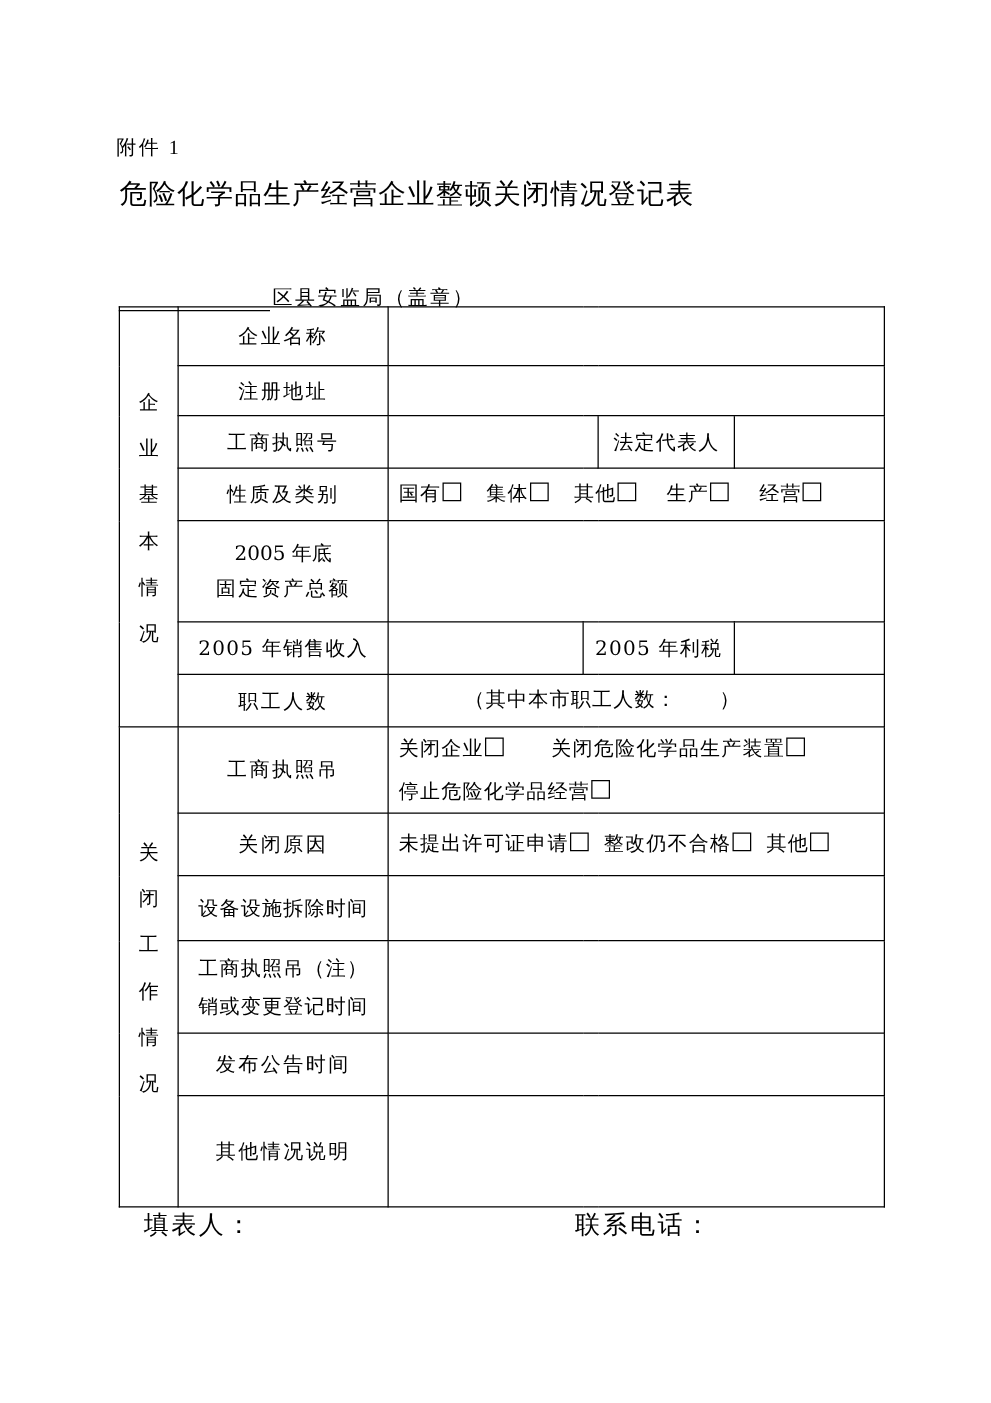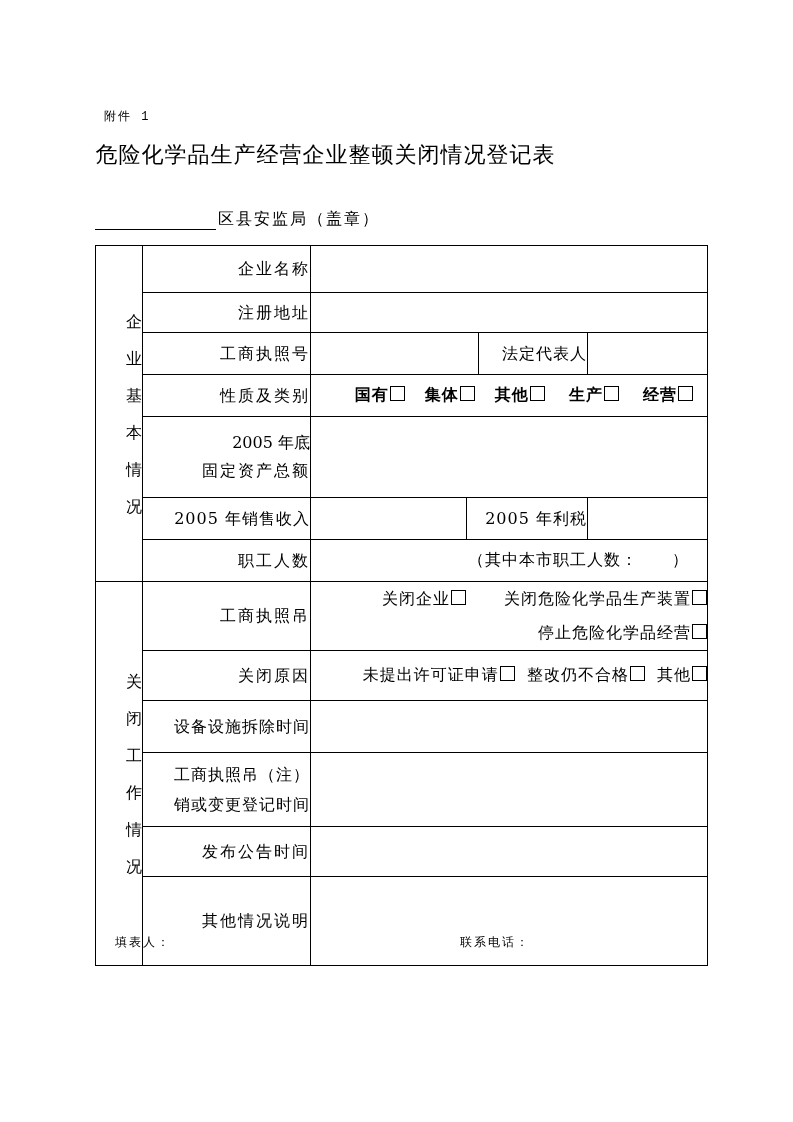--- a/index.html
+++ b/index.html
@@ -1,31 +1,31 @@
 <!DOCTYPE html>
 <html><head>
 <meta charset="utf-8">
 <style>
   html, body { margin:0; padding:0; background:#ffffff; }
   body { width:793px; height:1122px; position:relative; overflow:hidden;
          font-family:"DejaVu Sans", "Liberation Sans", sans-serif; color:#000; }
-  .attach { position:absolute; left:104px; top:108px; font-size:12px; letter-spacing:2px; font-family:Liberation Mono, monospace; }
+  .attach { position:absolute; left:93px; top:108px; font-size:16px; letter-spacing:2px; font-family:Liberation Serif, serif; }
   .title { position:absolute; left:0; width:651px; top:140px; text-align:center; font-size:22px; letter-spacing:1px; }
-  .dept { position:absolute; left:95px; top:207px; font-size:16px; font-family:"DejaVu Serif", serif; letter-spacing:2px; display:flex; align-items:flex-end; }
+  .dept { position:absolute; left:95px; top:226px; font-size:16px; font-family:"DejaVu Serif", serif; letter-spacing:2px; display:flex; align-items:flex-end; }
   .dept .blank { display:inline-block; width:121px; border-bottom:1px solid #000; height:22px; margin-right:2px; }
   table.form { position:absolute; left:95px; top:245px; width:612px; border-collapse:collapse; table-layout:fixed; }
-  table.form td { border:1px solid #000; padding:0; font-size:16px; font-family:"DejaVu Serif", serif; vertical-align:middle;text-align:right; }
+  table.form td { border:1px solid #000; padding:0; font-size:16px; font-family:"DejaVu Serif", serif; vertical-align:middle; }
   .lbl { text-align:center; letter-spacing:2px; line-height:30px; }
   .side { text-align:center; }
   .side span { display:block; line-height:37px; font-size:16px; }
   .val { padding-left:8px !important; letter-spacing:1px; }
   .box { display:inline-block; width:13px; height:13px; border:1px solid #000; vertical-align:-1px; margin-left:1px; }
-  .opt { margin-right:14px; white-space:nowrap;font-weight:bold; }
+  .opt { margin-right:14px; white-space:nowrap; }
   .line { line-height:34px; }
-  .footer { position:absolute; top:934px; font-size:12px; font-family:Liberation Mono, monospace; letter-spacing:2px; }
+  .footer { position:absolute; top:966px; font-size:20px; font-family:Liberation Mono, monospace; letter-spacing:2px; }
 </style>
 </head>
 <body>
 
 <div class="attach">附件 1</div>
 <div class="title">危险化学品生产经营企业整顿关闭情况登记表</div>
 <div class="dept">
   <span class="blank"></span>
   <span>区县安监局（盖章）</span>
 </div>
@@ -81,21 +81,21 @@
     <td colspan="4"></td>
   </tr>
   <tr style="height:42px">
     <td class="lbl" style="letter-spacing:1px">2005 年销售收入</td>
     <td></td>
     <td colspan="2" class="lbl" style="letter-spacing:1px">2005 年利税</td>
     <td></td>
   </tr>
   <tr style="height:42px">
     <td class="lbl">职工人数</td>
-    <td colspan="4" style="text-align:right;padding-right:18px;letter-spacing:1px">
+    <td colspan="4" style="text-align:center;padding-right:54px;letter-spacing:1px">
       <span>（其中本市职工人数：　　）</span>
     </td>
   </tr>
 
   <tr style="height:69px">
     <td rowspan="6" class="side">
       <span>关</span>
           <span>闭</span>
           <span>工</span>
           <span>作</span>

